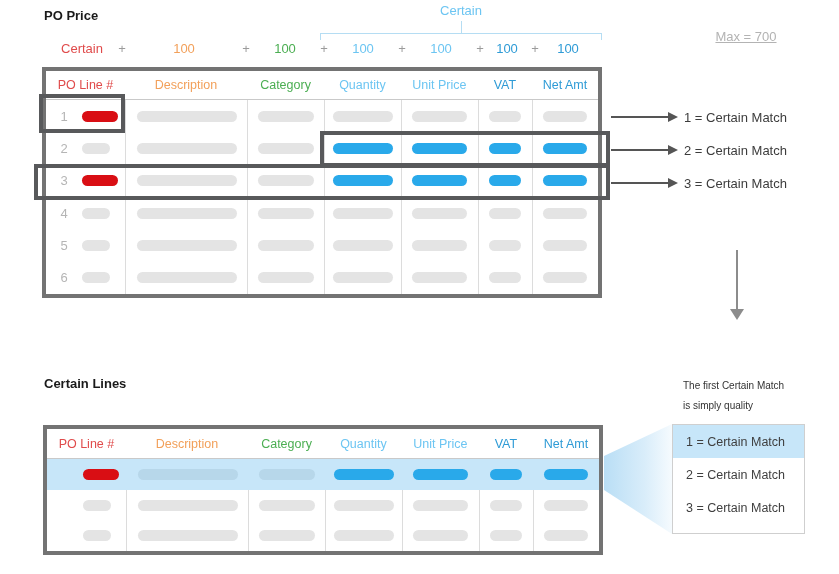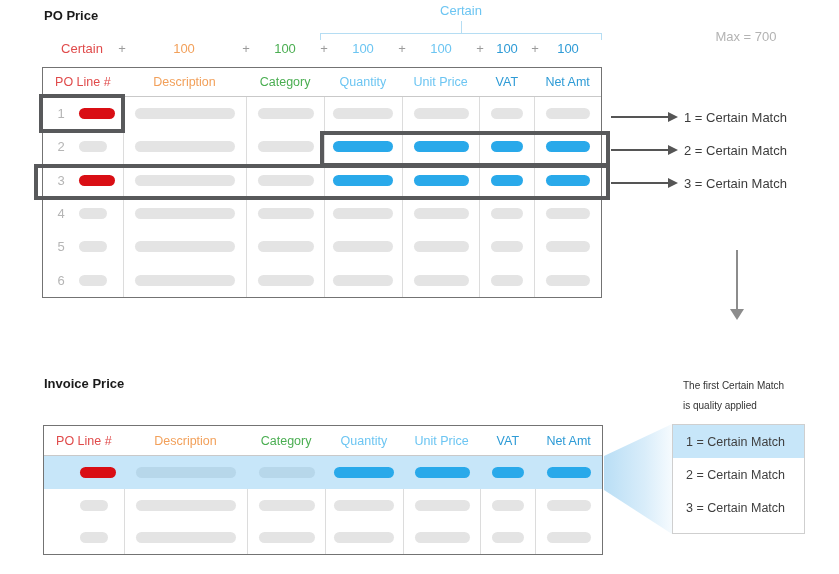--- a/index.html
+++ b/index.html
@@ -11,21 +11,21 @@
   
   .score-item { position:absolute; top:41px; transform:translateX(-50%); font-size:13px; white-space:nowrap; }
 
   
   .bracket-line { position:absolute; left:320px; top:33px; width:282px; height:7px;
                   border-top:1px solid #b5ddf3; border-left:1px solid #b5ddf3; border-right:1px solid #b5ddf3; }
   .bracket-stem { position:absolute; left:461px; top:21px; width:1px; height:12px; background:#b5ddf3; }
   .bracket-label { position:absolute; left:461px; top:3px; transform:translateX(-50%); font-size:13px; color:#6cc5f2; }
 
   
-  .dtable { position:absolute; background:#fff; border:1px solid #737373; display:flex; flex-direction:column; }
+  .dtable { position:absolute; background:#fff; border:4px solid #737373; display:flex; flex-direction:column; }
   .hrow { display:flex; border-bottom:1px solid #c9c9c9; }
   .hcell { display:flex; align-items:center; justify-content:center; font-size:12.5px; }
   .brow { display:flex; flex:1; }
   .brow.hl { background:#c7e6f9; }
   .cell { display:flex; align-items:center; justify-content:center; position:relative; }
   .cell.sep { border-left:1px solid #dcdcdc; }
   .brow.hl .cell.sep { border-left-color:transparent; }
   .cell.first { justify-content:flex-start; padding-left:12px; }
   .rownum { width:12px; text-align:center; font-size:13px; color:#b5b5b5; margin-right:12px; }
   .pill { height:11px; border-radius:6px; }
@@ -35,21 +35,21 @@
 
   
   .harrow-line { position:absolute; height:2px; background:#555555; }
   .harrow-head { position:absolute; width:0; height:0; border-left:10px solid #555555;
                  border-top:5px solid transparent; border-bottom:5px solid transparent; }
   .harrow-label { position:absolute; transform:translateY(-50%); font-size:13px; color:#3c3c3c; white-space:nowrap; }
 
   
   .mq-block { position:absolute; left:656px; top:22px; width:180px; text-align:center; }
   .mq-title { font-size:13px; font-weight:bold; color:#1a1a1a; }
-  .mq-sub { font-size:13px; color:#b3b3b3; margin-top:7px; }
+  .mq-sub { font-size:13px; color:#b3b3b3; margin-top:7px;text-decoration:underline; }
 
   
   .varrow-line { position:absolute; left:736px; top:250px; width:2px; height:60px; background:#8c8c8c; }
   .varrow-head { position:absolute; left:730px; top:309px; width:0; height:0;
                  border-top:11px solid #8c8c8c; border-left:7px solid transparent; border-right:7px solid transparent; }
 
   
   .funnel { position:absolute; left:604px; top:424px; width:68px; height:110px;
             background:linear-gradient(to right, #b9def5 0%, #d9edfa 60%, rgba(238,247,253,0.55) 100%);
             clip-path:polygon(0 29%, 100% 0, 100% 100%, 0 60%); }
@@ -258,21 +258,21 @@
       <div class="harrow-label" style="left: 684px; top: 183px;">3 = Certain Match</div>
     </div>
 
   <div class="mq-block">
     <div class="mq-sub">Max = 700</div>
   </div>
 
   <div class="varrow-line"></div>
   <div class="varrow-head"></div>
 
-  <div class="sec-title" style="left:44px; top:376px;">Invoice Price</div>
+  <div class="sec-title" style="left:44px; top:376px;">Certain Lines</div>
 
   <div id="invoice-table" class="dtable" style="left:43px; top:425px; width:560px; height:130px;">
       <div class="hrow" style="height: 30px;">
         <div class="hcell" style="width: 80px; color: rgb(224, 75, 75);">PO Line #</div>
         <div class="hcell" style="width: 124px; color: rgb(242, 160, 90);">Description</div>
         <div class="hcell" style="width: 78px; color: rgb(75, 174, 82);">Category</div>
         <div class="hcell" style="width: 78px; color: rgb(108, 197, 242);">Quantity</div>
         <div class="hcell" style="width: 78px; color: rgb(108, 197, 242);">Unit Price</div>
         <div class="hcell" style="width: 55px; color: rgb(46, 155, 214);">VAT</div>
         <div class="hcell" style="width: 67px; color: rgb(46, 155, 214);">Net Amt</div>
@@ -348,21 +348,21 @@
         <div class="cell sep" style="width: 67px;">
           <div class="pill" style="width: 44px; background: rgb(228, 228, 228);"></div>
         </div>
       </div>
     </div>
 
   <div class="funnel"></div>
 
   <div class="callout-text">
     <div>The first Certain Match</div>
-    <div>is quality applied</div>
+    <div>is simply quality</div>
   </div>
 
   <div id="options-box" class="options-box">
       <div class="option hl">1 = Certain Match</div>
       <div class="option">2 = Certain Match</div>
       <div class="option">3 = Certain Match</div>
     </div>
 
 </div>
 

